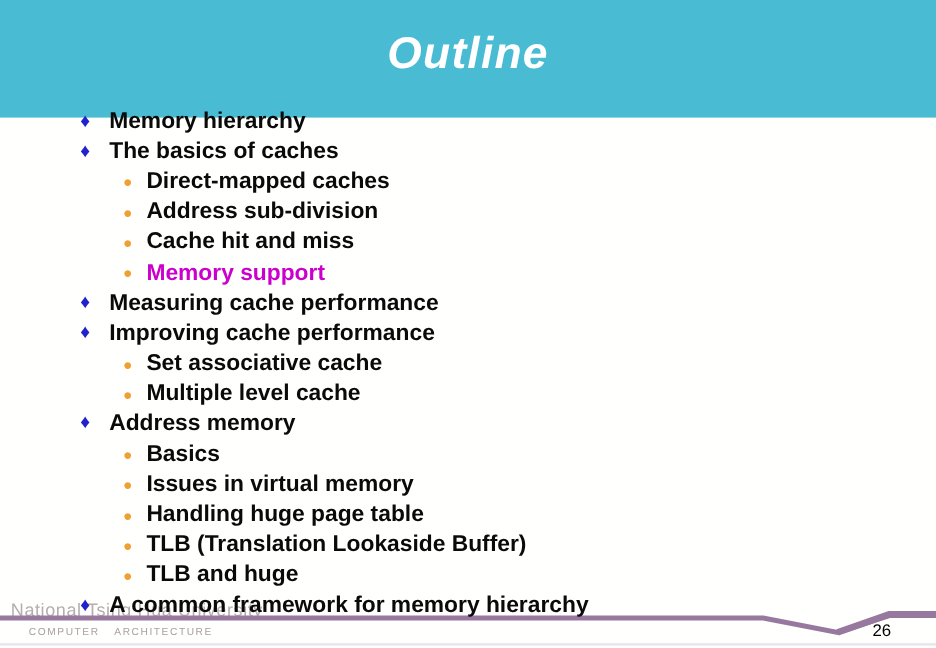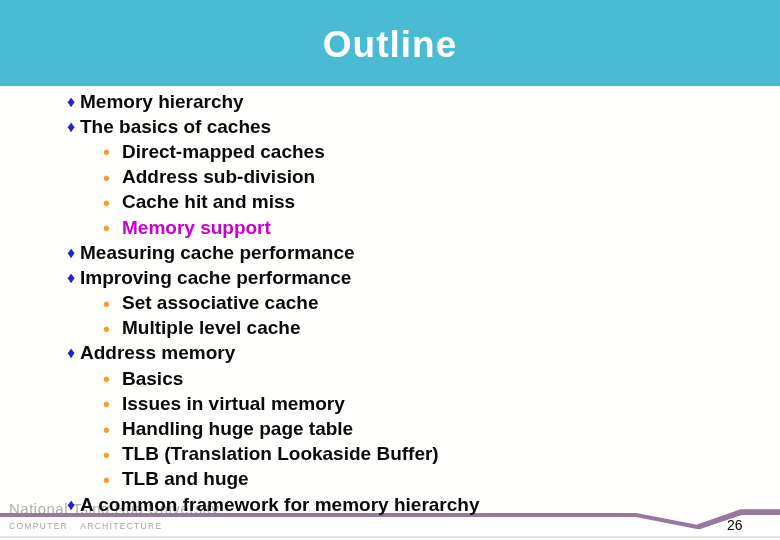--- a/index.html
+++ b/index.html
@@ -5,23 +5,24 @@
   html, body { margin: 0; padding: 0; }
   body {
     width: 780px; height: 540px;
     position: relative;
     background: #fffffe;
     overflow: hidden;
     font-family: "Liberation Sans", sans-serif;
   }
   .titlebar {
     position: absolute; top: 0; left: 0;
-    width: 780px; height: 86px;
+    width: 780px; height: 98px;
     background: #49bcd4;
     z-index: 1;
+    font-style: italic;
   }
   .titlebar h1 {
     margin: 0;
     text-align: center;
     line-height: 90px;
     font-size: 37px;
     font-weight: 700;
     letter-spacing: 1px;
     color: #ffffff;
   }
@@ -38,21 +39,21 @@
     display: inline-block;
     line-height: 1;
     text-align: center;
   }
   .row.l1 .bullet {
     margin-left: 62px;
     width: 18px;
     font-size: 16px;
     color: #2222cc;
   }
-  .row.l1 .text { }
+  .row.l1 .text { margin-left: 11px; }
   .row.l2 .bullet {
     margin-left: 99px;
     width: 15px;
     font-size: 13px;
     color: #f0a030;
   }
   .row.l2 .text { margin-left: 8px; }
   .row .text {
     font-size: 19px;
     font-weight: bold;
@@ -61,21 +62,21 @@
   }
   .wm-name {
     position: absolute; left: 9px; top: 500px;
     font-size: 15px;
     color: #b6aeac;
     letter-spacing: 0.5px;
     white-space: nowrap;
     z-index: 2;
   }
   .wm-dept {
-    position: absolute; left: 9px; top: 521px;
+    position: absolute; left: 24px; top: 521px;
     font-size: 8.5px;
     color: #a9a1a5;
     letter-spacing: 1.3px;
     word-spacing: 9px;
     white-space: nowrap;
     z-index: 2;
     text-align: right;
   }
   svg.wave {
     position: absolute; top: 0; left: 0;

